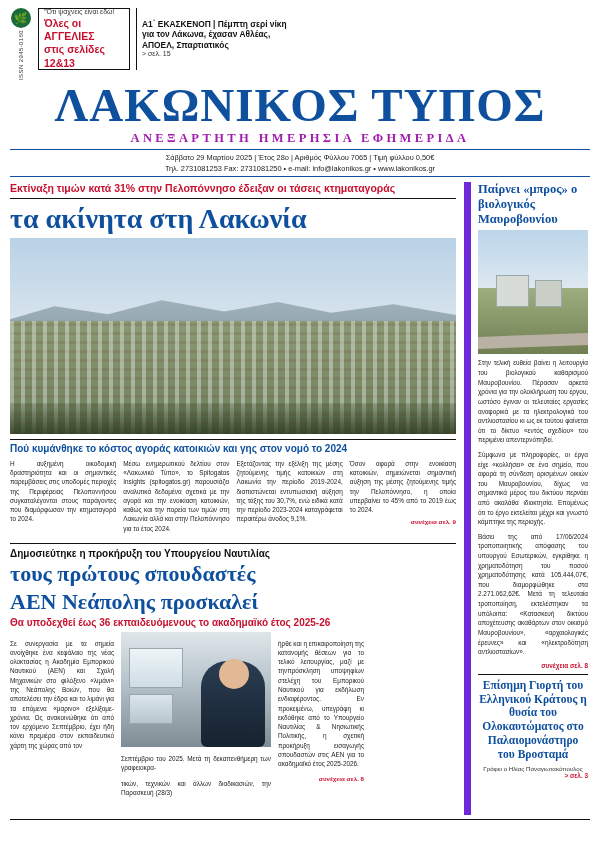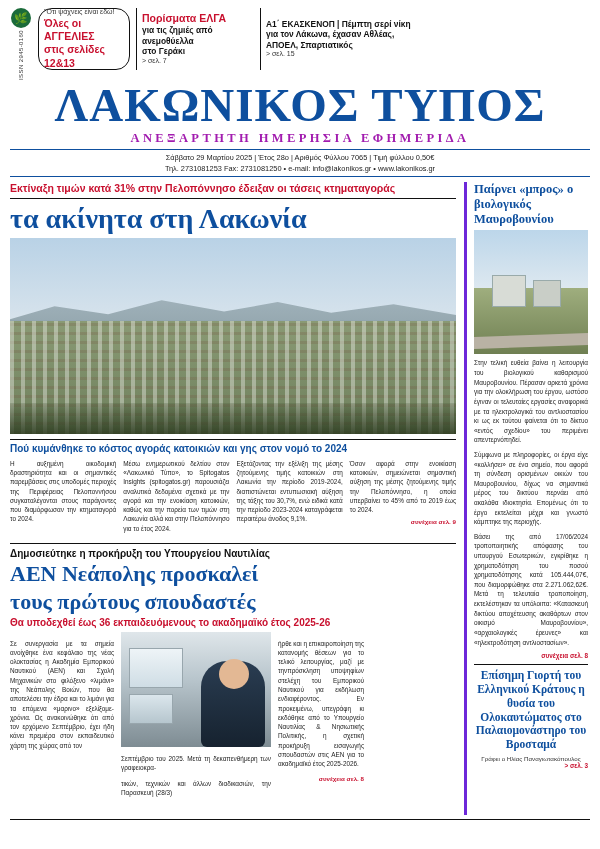--- a/index.html
+++ b/index.html
@@ -25,21 +25,21 @@
     font-weight:bold;
   }
   .issn {
     writing-mode:vertical-rl; transform:rotate(180deg);
     font-size:6px; letter-spacing:0.4px; color:#333; white-space:nowrap;
   }
   .top-box {
     border:1px solid #111; padding:3px 5px; flex:0 0 auto;
     display:flex; flex-direction:column; justify-content:center;
   }
-  .tb1 { width:92px;border-radius:14px; }
+  .tb1 { width:92px; }
   .tb2 { width:118px; border:none; border-left:1px solid #111; }
   .tb3 { width:140px; border:none; border-left:1px solid #111; }
   .tb4 { flex:1; border:none; border-left:1px solid #111; }
   .tb-line { font-size:8.4px; font-weight:bold; line-height:1.25; }
   .tb-red { color:#c8102e; }
   .tb-black { color:#111; }
   .tb-big { font-size:10.5px; }
   .tb-note { font-size:7px; font-weight:normal; color:#333; }
 
   
@@ -53,21 +53,21 @@
     font-size:12.5px; letter-spacing:3.4px; color:#a21caf; font-weight:bold;
     margin-top:2px; font-family:"Liberation Serif", serif;
   }
   .mast-rule { border-top:1.5px solid #0e4f9e; margin:3px 0 2px 0; }
   .mast-meta { font-size:7.4px; color:#222; line-height:1.5; }
   .mast-rule2 { border-top:1.5px solid #0e4f9e; margin:2px 0 0 0; }
 
   
   .body { display:flex; gap:8px; margin-top:5px; height:633px; }
   .left { width:446px; position:relative; }
-  .right { width:124px; border-left:3px solid #6d28d9; padding-left:7px; }
+  .right { width:124px; border-left:7px solid #6d28d9; padding-left:7px; }
 
   
   .kicker {
     font-size:10.5px; font-weight:bold; color:#c8102e; line-height:1.2;
   }
   .lead-rule { border-top:1px solid #111; margin:3px 0 4px 0; }
   .lead-title {
     font-family:"Liberation Serif", serif; font-weight:bold;
     font-size:28px; line-height:1.12; color:#0e4f9e; margin:0 0 4px 0;
   }
@@ -163,26 +163,20 @@
       <div class="logo-mark">🌿</div>
       <div class="issn">ISSN 2945-0160</div>
     </div>
 
     <div class="top-box tb1">
       <div class="tb-line tb-note">"Ότι ψάχνεις είναι εδώ!</div>
       <div class="tb-line tb-big tb-red">Όλες οι ΑΓΓΕΛΙΕΣ</div>
       <div class="tb-line tb-big tb-red">στις σελίδες 12&amp;13</div>
     </div>
 
-    <div class="top-box tb2">
-      <div class="tb-line tb-big tb-red">Πορίσματα ΕΛΓΑ</div>
-      <div class="tb-line tb-black">για τις ζημιές από ανεμοθύελλα</div>
-      <div class="tb-line tb-black">στο Γεράκι</div>
-      <div class="tb-line tb-red tb-note">&gt; σελ. 7</div>
-    </div>
 
 
     <div class="top-box tb4">
       <div class="tb-line tb-black">Α1΄ ΕΚΑΣΚΕΝΟΠ | Πέμπτη σερί νίκη</div>
       <div class="tb-line tb-black">για τον Λάκωνα, έχασαν Αθλέας,</div>
       <div class="tb-line tb-black">ΑΠΟΕΛ, Σπαρτιατικός</div>
       <div class="tb-line tb-red tb-note">&gt; σελ. 15</div>
     </div>
   </div>
 
@@ -224,22 +218,22 @@
           <p>Εξετάζοντας την εξέλιξη της μέσης ζητούμενης τιμής κατοικιών στη Λακωνία την περίοδο 2019-2024, διαπιστώνεται εντυπωσιακή αύξηση της τάξης του 30,7%, ενώ ειδικά κατά την περίοδο 2023-2024 καταγράφεται περαιτέρω άνοδος 9,1%.</p>
         </div>
         <div class="col">
           <p>Όσον αφορά στην ενοικίαση κατοικιών, σημειώνεται σημαντική αύξηση της μέσης ζητούμενης τιμής την Πελοπόννησο, η οποία υπερβαίνει το 45% από το 2019 έως το 2024.</p>
           <span class="ref">συνέχεια σελ. 9</span>
         </div>
       </div>
 
       <div class="sec-rule"></div>
       <div class="sec-kicker">Δημοσιεύτηκε η προκήρυξη του Υπουργείου Ναυτιλίας</div>
+      <div class="sec-title">τους πρώτους σπουδαστές</div>
       <div class="sec-title">ΑΕΝ Νεάπολης προσκαλεί</div>
-      <div class="sec-title">τους πρώτους σπουδαστές</div>
       <div class="sec-sub">Θα υποδεχθεί έως 36 εκπαιδευόμενους το ακαδημαϊκό έτος 2025-26</div>
 
       <div class="bottom-grid">
         <div class="bg-col bg-c1">
           <p>Σε συνεργασία με τα σημεία ανοίχθηκε ένα κεφάλαιο της νέας ολοκτασίας η Ακαδημία Εμπορικού Ναυτικού (ΑΕΝ) και Σχολή Μηχανικών στο φιλόξενο «λιμάνι» της Νεάπολης Βοιών, που θα αποτελέσει την έδρα και το λιμάνι για τα επόμενα «μαρινο» εξελίξομε- χρόνια. Ως ανακοινώθηκε ότι από τον ερχόμενο Σεπτέμβριο, έχει ήδη κάνει πρεμιέρα στον εκπαιδευτικό χάρτη της χώρας από τον</p>
         </div>
         <div class="bg-col bg-c2">
           <div class="aen-photo">
             <div class="aen-bridge"></div>
             <div class="aen-screen"></div>

